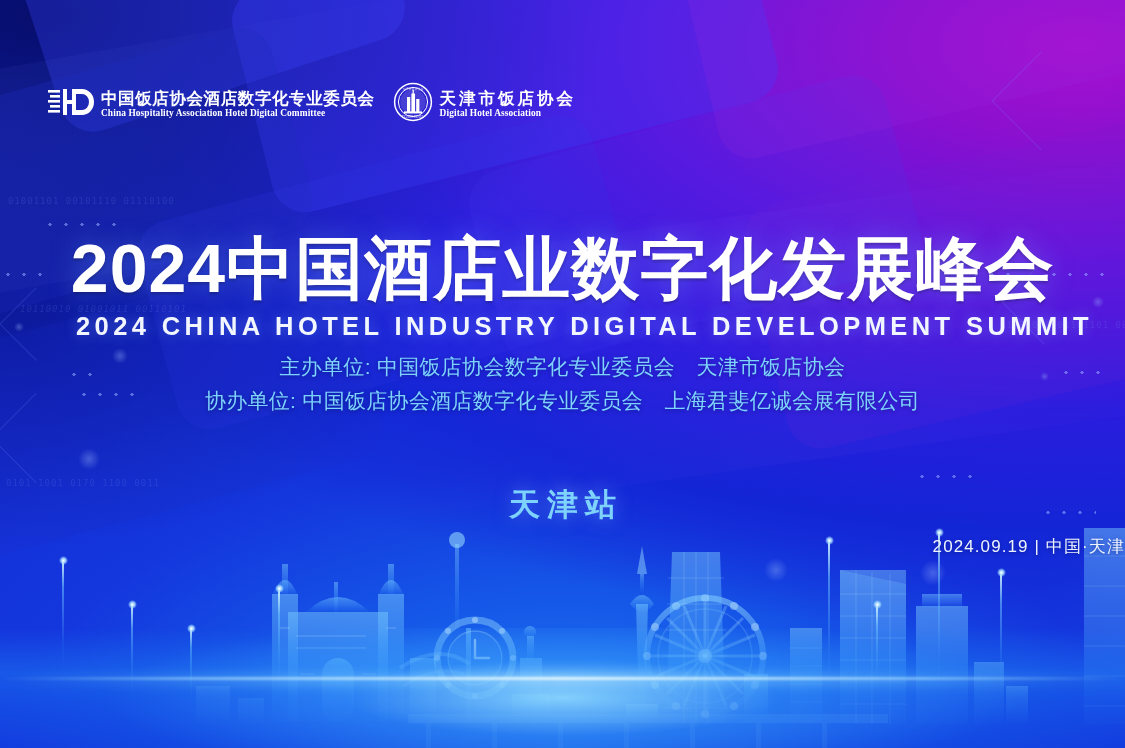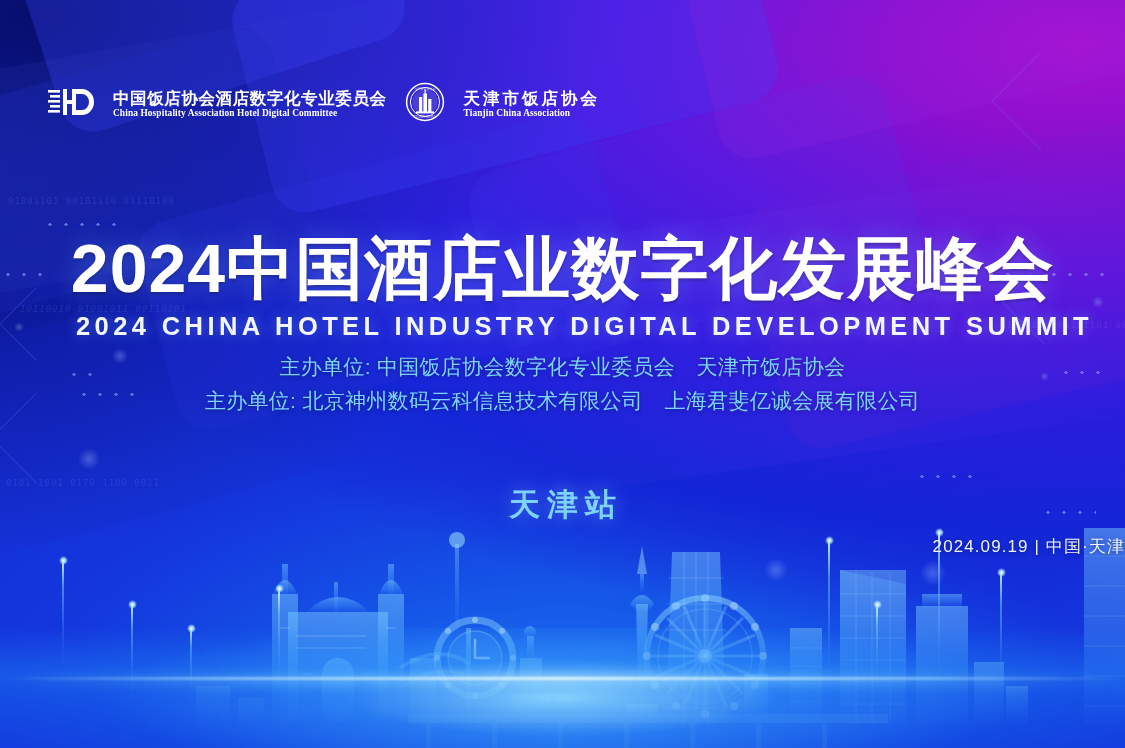--- a/index.html
+++ b/index.html
@@ -125,21 +125,21 @@
     width:9px; height:9px; margin-left:-4.5px; border-radius:50%;
     background:radial-gradient(circle, #ffffff 0%, rgba(170,225,255,.85) 35%, transparent 72%);
     filter:blur(.6px);
   }
 
   
   .logos {
     position:absolute; left:48px; top:82px;
     display:flex; align-items:center; gap:18px;
   }
-  .logo-group { display:flex; align-items:center; gap:19px; }
+  .logo-group { display:flex; align-items:center; gap:7px; }
   .logo-text { display:flex; flex-direction:column; gap:1px; }
   .logo-cn {
     color:#fff; font-size:16.5px; font-weight:700;
     letter-spacing:.6px; line-height:1.1; white-space:nowrap;
   }
   .logo-en {
     color:#fff; font-size:9.4px; font-weight:700;
     font-family:"Liberation Serif","DejaVu Serif",serif;
     letter-spacing:.1px; line-height:1.1; white-space:nowrap;
   }
@@ -476,34 +476,34 @@
             <rect x="11" y="29.4" width="18" height="2"></rect>
           </g>
           <g fill="#ffffff" fill-opacity=".85" font-size="3" font-family="'Liberation Serif',serif">
             <text x="20" y="7.6" text-anchor="middle">天津市饭店协会</text>
             <text x="20" y="36" text-anchor="middle">TIANJIN HOTEL</text>
           </g>
         </svg>
       </span>
       <span class="logo-text">
         <span class="logo-cn" style="letter-spacing:3px;">天津市饭店协会</span>
-        <span class="logo-en">Tianjin China Association</span>
+        <span class="logo-en">Digital Hotel Association</span>
       </span>
     </div>
 
   </div>
 
   <div class="title-wrap">
     <div class="title-cn">2024中国酒店业数字化发展峰会</div>
     <div class="title-en">2024 CHINA HOTEL INDUSTRY DIGITAL DEVELOPMENT SUMMIT</div>
   </div>
 
   <div class="orgs">
     <div class="org-line">主办单位: 中国饭店协会数字化专业委员会　天津市饭店协会</div>
-    <div class="org-line">主办单位: 北京神州数码云科信息技术有限公司　上海君斐亿诚会展有限公司</div>
+    <div class="org-line">协办单位: 中国饭店协会酒店数字化专业委员会　上海君斐亿诚会展有限公司</div>
   </div>
 
   <div class="station-wrap">
     <div class="station">天津站</div>
     <div class="date-line">2024.09.19 | 中国·天津</div>
   </div>
 
 </div>
 
 </body></html>

